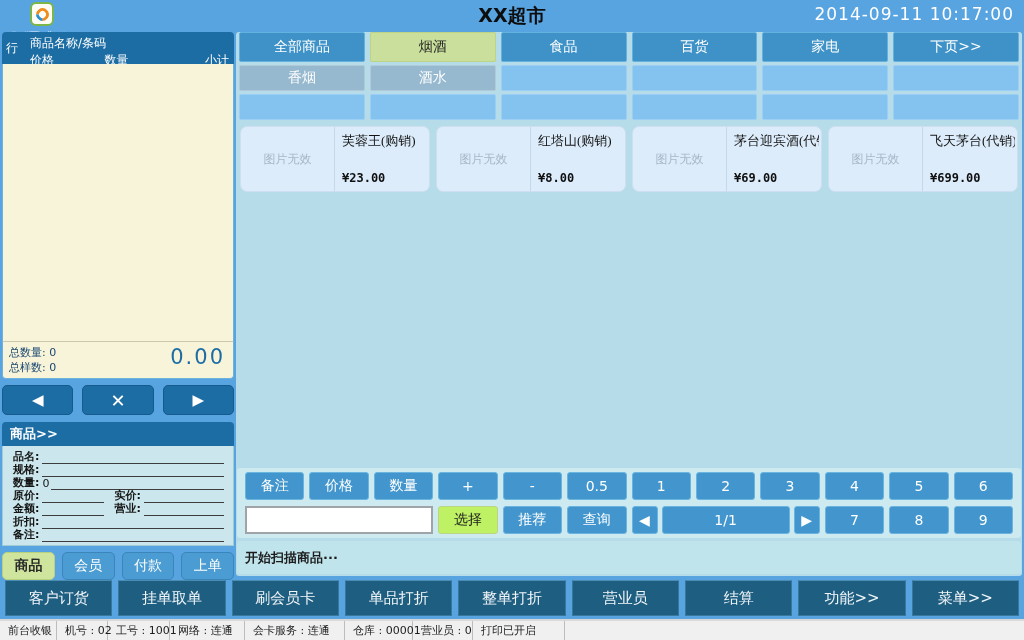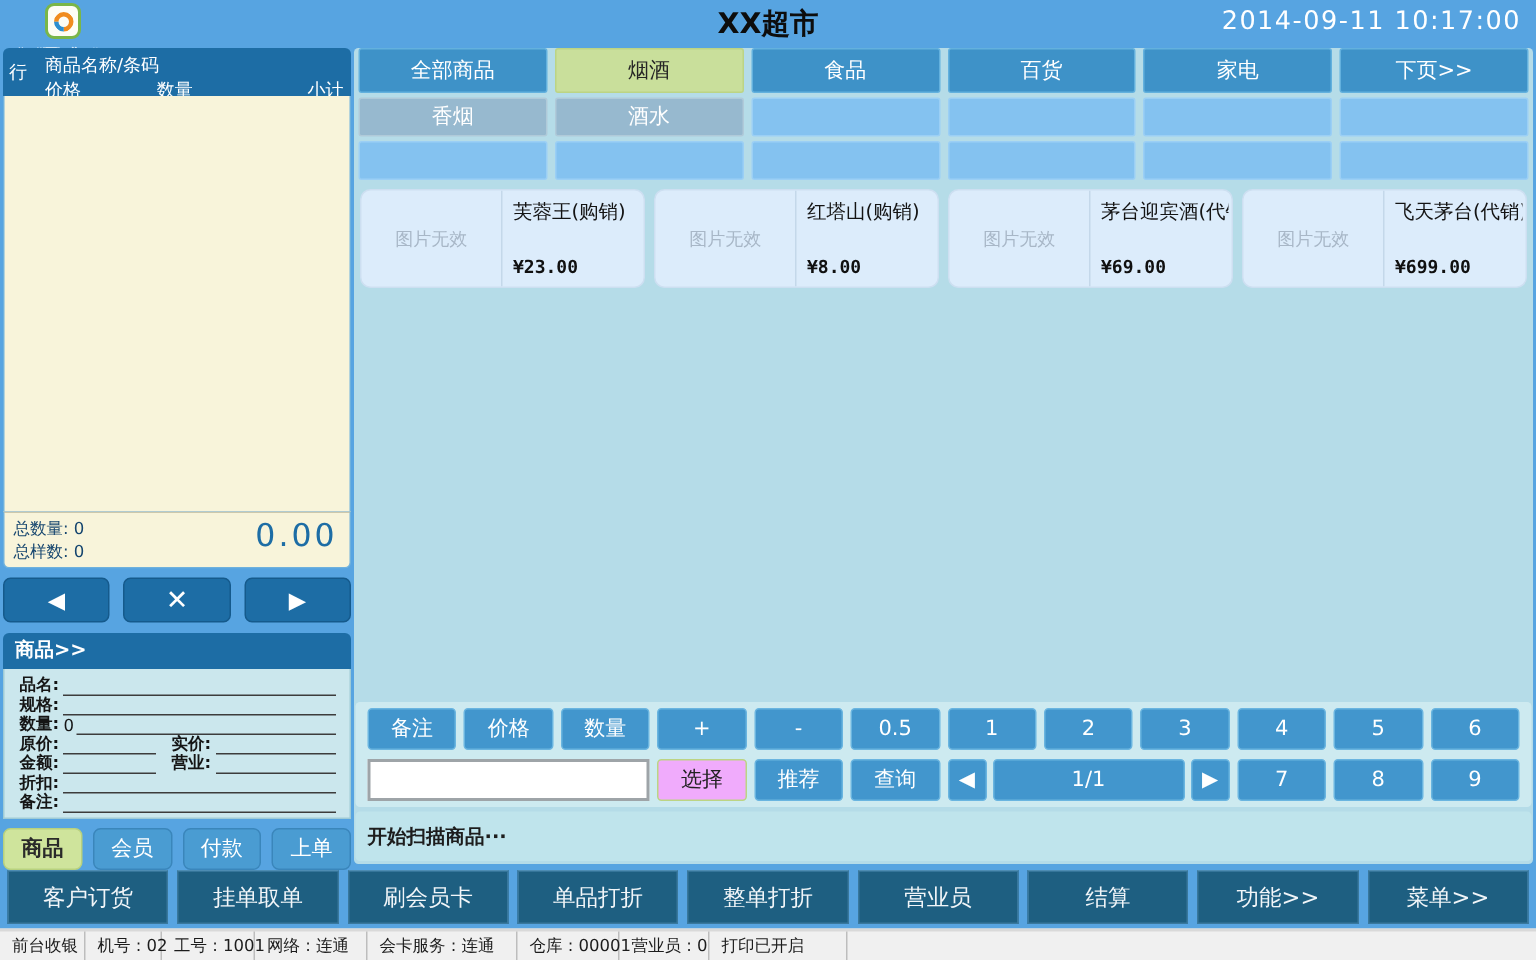--- a/index.html
+++ b/index.html
@@ -65,32 +65,32 @@
   .cat-sub { background:#97b9cf; border-color:#b0cad9; }
   .cat-empty { background:#84c2f0; border:1px solid #9bcff5; border-radius:2px; }
 
   .products { margin-top:6px; padding:0 4px; display:flex; gap:6px; height:66px; }
   .product-card { flex:1; background:#dcecfb; border:1px solid #cddff1; border-radius:7px;
                   display:flex; overflow:hidden; cursor:pointer; }
   .p-noimg { flex:0 0 94px; display:flex; align-items:center; justify-content:center;
              color:#a8b7c7; font-size:12px; border-right:1px solid #c4d8ea; }
   .p-info { flex:1; padding:5px 2px 6px 7px; display:flex; flex-direction:column;
             justify-content:space-between; min-width:0; }
-  .p-name { font-size:13px; color:#141414; white-space:nowrap; overflow:hidden; }
+  .p-name { font-size:13px; color:#141414; white-space:nowrap; overflow:hidden;font-family:Liberation Serif, serif; }
   .p-price { font-family:"DejaVu Sans Mono","Liberation Mono",monospace; font-weight:bold;
              font-size:12px; color:#101010; }
 
   .keypad-wrap { position:absolute; left:1px; top:436px; width:784px; height:70px;
                  background:#cdeaf0; border-radius:3px; padding:4px 8px; }
   .kp-grid { display:grid; grid-template-columns:repeat(12,1fr); grid-template-rows:28px 28px; gap:6px 5px; }
   .kp-btn { background:#4296cd; border:1px solid #6ab5e0; border-radius:3px; color:#fff; font-size:14px;
             display:flex; align-items:center; justify-content:center; }
   .kp-input-wrap { grid-column:span 3; }
   .kp-input { width:100%; height:100%; border:2px solid #9ea4a8; background:#fff; padding:0 5px; font-size:14px; }
-  .kp-green { background:#f0abfc; border-color:#bcd484; color:#222; }
+  .kp-green { background:#bef264; border-color:#bcd484; color:#222; }
   .kp-pager { grid-column:span 3; display:flex; gap:4px; }
   .kp-arrow { flex:0 0 26px; }
   .kp-page { flex:1; }
 
   .scan-status { position:absolute; left:1px; top:509px; width:784px; height:33px; background:#bfe4ec;
                  border-radius:3px; font-size:13px; font-weight:bold; color:#1d1d1d;
                  display:flex; align-items:center; padding-left:8px; }
 
   
   .bottom-actions { position:absolute; left:0; top:580px; width:1024px; height:36px;

